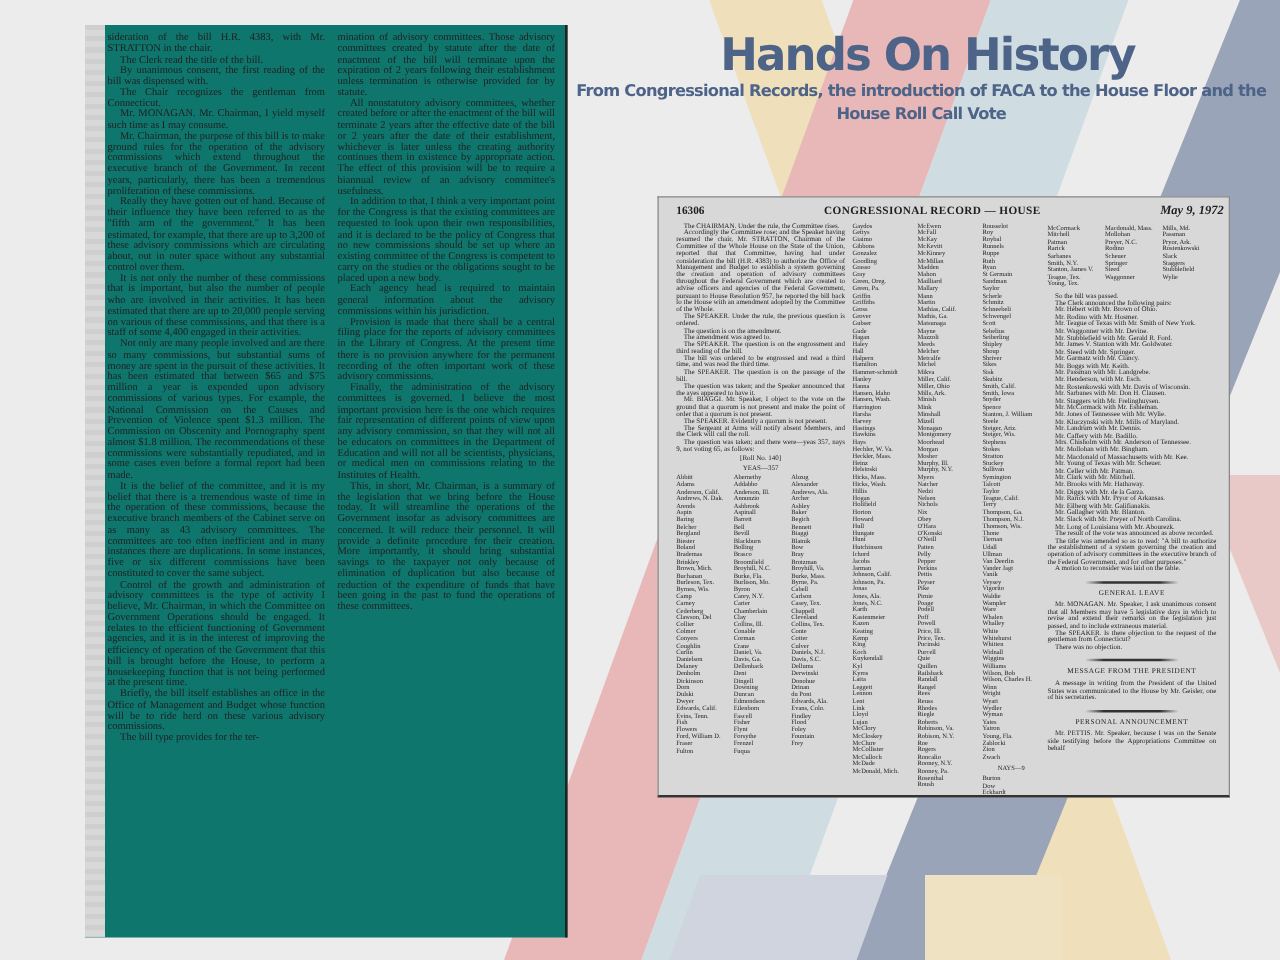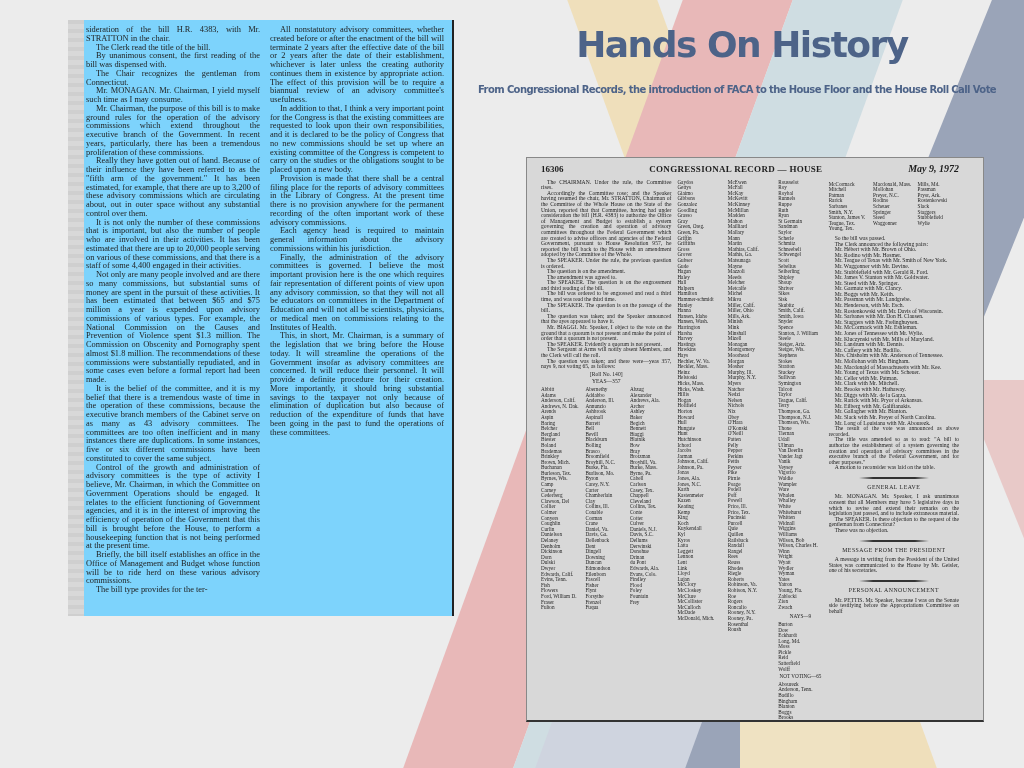--- a/index.html
+++ b/index.html
@@ -9,43 +9,43 @@
   .stripe { position: absolute; top: -20px; height: 820px; transform-origin: top left; }
   .stripe-yellow { left: 560px; width: 90px; background: #efdfbb; transform: skewX(20deg); }
   .stripe-pink   { left: 690px; width: 110px; background: #e8b8b8; transform: skewX(-20deg); }
   .stripe-blue   { left: 800px; width: 110px; background: #cfdde2; transform: skewX(-20deg); }
   .stripe-slate  { left: 1000px; width: 120px; background: #9aa4b8; transform: skewX(-22deg); }
   .stripe-pink2  { left: 960px; width: 90px; background: #e8c9c8; transform: skewX(22deg); top: 380px; height: 400px; }
   .stripe-yellow2{ left: 740px; width: 110px; background: #efe2c2; top: 700px; height: 80px; }
   .stripe-slate2 { left: 560px; width: 150px; background: #cfd4df; top: 700px; height: 80px; transform: skewX(-20deg); }
 
   .doc-left {
-    position: absolute; left: 68px; top: 20px; width: 386px; height: 596px;
-    background: #7dd3fc; border-right: 2px solid #222;
+    position: absolute; left: 68px; top: 20px; width: 386px; height: 730px;
+    background: #0f766e; border-right: 2px solid #222;
     padding: 6px 8px 0 18px; display: flex; gap: 10px; overflow: hidden;
   }
   .doc-left .col { flex: 1; font-size: 8.4px; line-height: 8.75px; color: #1e1e1e; text-align: justify; }
   .doc-left .col p { text-indent: 10px; }
   .doc-left .col p.noind { text-indent: 0; }
   .bleed { position: absolute; left: 0; top: 0; width: 16px; height: 100%; background: repeating-linear-gradient(#cfcfcf 0 4px, #d8d8d8 4px 9px); }
 
   .title-area { position: absolute; left: 460px; top: 24px; width: 554px; text-align: center; }
   .main-title {
     font-family: "DejaVu Sans", sans-serif; font-weight: bold; font-size: 36px;
     color: #4d6388; letter-spacing: -1.5px; margin-left: 10px;
   }
   .subtitle {
-    font-family: "DejaVu Sans", sans-serif; font-weight: bold; font-size: 10px;
-    color: #4d6388; letter-spacing: -0.6px; line-height: 18px; margin-top: 16px;
+    font-family: "DejaVu Sans", sans-serif; font-weight: bold; font-size: 13px;
+    color: #4d6388; letter-spacing: -0.6px; line-height: 18px; 
   }
 
   .doc-right {
-    position: absolute; left: 526px; top: 157px; width: 458px; height: 565px;
+    position: absolute; left: 526px; top: 157px; width: 458px; height: 481px;
     background: #d8d8d8; border: 1px solid #888; border-bottom: 2px solid #333;
-    padding: 8px 24px 0 14px; overflow: hidden; font-size: 5.6px; line-height: 5.6px; color: #1e1e1e;
+    padding: 8px 4px 0 14px; overflow: hidden; font-size: 5.6px; line-height: 5.6px; color: #1e1e1e;
   }
   .rec-header { display: flex; justify-content: space-between; align-items: baseline; font-size: 9px; font-weight: bold; margin-bottom: 7px; }
   .rec-header .center { font-weight: bold; letter-spacing: 0.3px; }
   .rec-header .date { font-style: italic; font-size: 10px; text-align: center; }
   .rec-body { display: flex; gap: 6px; }
   .rc { text-align: justify; }
   .rc p { text-indent: 6px; }
   .rc-a { width: 135px; }
   .names { width: 46px; font-size: 5.2px; }
   .rc-d { width: 135px; }
@@ -76,24 +76,25 @@
       <p>Mr. Chairman, the purpose of this bill is to make ground rules for the operation of the advisory commissions which extend throughout the executive branch of the Government. In recent years, particularly, there has been a tremendous proliferation of these commissions.</p>
       <p>Really they have gotten out of hand. Because of their influence they have been referred to as the "fifth arm of the government." It has been estimated, for example, that there are up to 3,200 of these advisory commissions which are circulating about, out in outer space without any substantial control over them.</p>
       <p>It is not only the number of these commissions that is important, but also the number of people who are involved in their activities. It has been estimated that there are up to 20,000 people serving on various of these commissions, and that there is a staff of some 4,400 engaged in their activities.</p>
       <p>Not only are many people involved and are there so many commissions, but substantial sums of money are spent in the pursuit of these activities. It has been estimated that between $65 and $75 million a year is expended upon advisory commissions of various types. For example, the National Commission on the Causes and Prevention of Violence spent $1.3 million. The Commission on Obscenity and Pornography spent almost $1.8 million. The recommendations of these commissions were substantially repudiated, and in some cases even before a formal report had been made.</p>
       <p>It is the belief of the committee, and it is my belief that there is a tremendous waste of time in the operation of these commissions, because the executive branch members of the Cabinet serve on as many as 43 advisory committees. The committees are too often inefficient and in many instances there are duplications. In some instances, five or six different commissions have been constituted to cover the same subject.</p>
       <p>Control of the growth and administration of advisory committees is the type of activity I believe, Mr. Chairman, in which the Committee on Government Operations should be engaged. It relates to the efficient functioning of Government agencies, and it is in the interest of improving the efficiency of operation of the Government that this bill is brought before the House, to perform a housekeeping function that is not being performed at the present time.</p>
       <p>Briefly, the bill itself establishes an office in the Office of Management and Budget whose function will be to ride herd on these various advisory commissions.</p>
       <p>The bill type provides for the ter-</p>
     </div>
   <div class="col" id="lcol2">
+      <p class="noind">mination of advisory committees. Those advisory committees created by statute after the date of enactment of the bill will terminate upon the expiration of 2 years following their establishment unless termination is otherwise provided for by statute.</p>
       <p>All nonstatutory advisory committees, whether created before or after the enactment of the bill will terminate 2 years after the effective date of the bill or 2 years after the date of their establishment, whichever is later unless the creating authority continues them in existence by appropriate action. The effect of this provision will be to require a biannual review of an advisory committee's usefulness.</p>
       <p>In addition to that, I think a very important point for the Congress is that the existing committees are requested to look upon their own responsibilities, and it is declared to be the policy of Congress that no new commissions should be set up where an existing committee of the Congress is competent to carry on the studies or the obligations sought to be placed upon a new body.</p>
+      <p>Each agency head is required to maintain general information about the advisory commissions within his jurisdiction.</p>
       <p>Provision is made that there shall be a central filing place for the reports of advisory committees in the Library of Congress. At the present time there is no provision anywhere for the permanent recording of the often important work of these advisory commissions.</p>
-      <p>Each agency head is required to maintain general information about the advisory commissions within his jurisdiction.</p>
       <p>Finally, the administration of the advisory committees is governed. I believe the most important provision here is the one which requires fair representation of different points of view upon any advisory commission, so that they will not all be educators on committees in the Department of Education and will not all be scientists, physicians, or medical men on commissions relating to the Institutes of Health.</p>
       <p>This, in short, Mr. Chairman, is a summary of the legislation that we bring before the House today. It will streamline the operations of the Government insofar as advisory committees are concerned. It will reduce their personnel. It will provide a definite procedure for their creation. More importantly, it should bring substantial savings to the taxpayer not only because of elimination of duplication but also because of reduction of the expenditure of funds that have been going in the past to fund the operations of these committees.</p>
     </div>
 </div>
 
 <div class="title-area">
   <div class="main-title">Hands On History</div>
   <div class="subtitle">From Congressional Records, the introduction of FACA to the House Floor and the House Roll Call Vote</div>
 </div>
 

